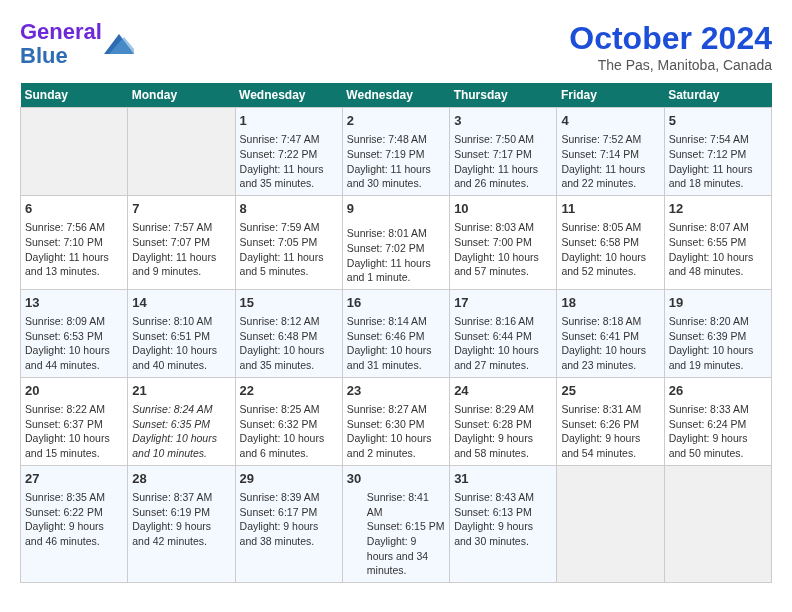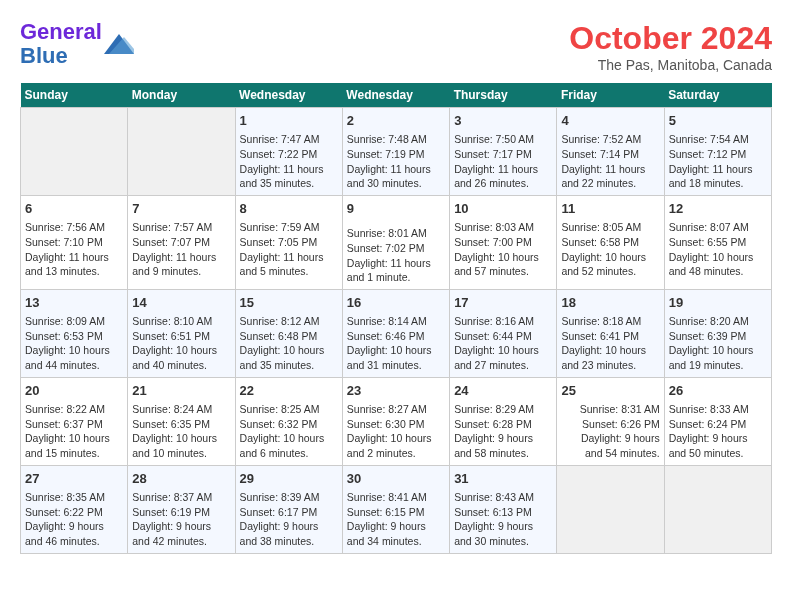--- a/index.html
+++ b/index.html
@@ -33,21 +33,21 @@
       width: 30px;
       height: 30px;
       margin-left: 2px;
     }
     .title-block {
       text-align: right;
     }
     .month-title {
       font-size: 32px;
       font-weight: bold;
-      color: #ef4444;
+      color: #1d4ed8;
     }
     .location {
       font-size: 14px;
       color: #555;
     }
     table {
       width: 100%;
       border-collapse: collapse;
       font-size: 11px;
     }
@@ -243,21 +243,21 @@
       </tr>
       <tr>
         <td>
           <span class="day-num">20</span>
           <div class="day-info" style="white-space: pre-line;">Sunrise: 8:22 AM
 Sunset: 6:37 PM
 Daylight: 10 hours and 15 minutes.</div>
         </td>
         <td>
           <span class="day-num">21</span>
-          <div class="day-info" style="white-space: pre-line;">Sunrise: 8:24 AM
+          <div class="day-info" style="white-space: pre-line; font-style: italic;">Sunrise: 8:24 AM
 Sunset: 6:35 PM
 Daylight: 10 hours and 10 minutes.</div>
         </td>
         <td>
           <span class="day-num">22</span>
           <div class="day-info" style="white-space: pre-line;">Sunrise: 8:25 AM
 Sunset: 6:32 PM
 Daylight: 10 hours and 6 minutes.</div>
         </td>
         <td>
@@ -267,21 +267,21 @@
 Daylight: 10 hours and 2 minutes.</div>
         </td>
         <td>
           <span class="day-num">24</span>
           <div class="day-info" style="white-space: pre-line;">Sunrise: 8:29 AM
 Sunset: 6:28 PM
 Daylight: 9 hours and 58 minutes.</div>
         </td>
         <td>
           <span class="day-num">25</span>
-          <div class="day-info" style="white-space: pre-line; text-align: right;">Sunrise: 8:31 AM
+          <div class="day-info" style="white-space: pre-line;">Sunrise: 8:31 AM
 Sunset: 6:26 PM
 Daylight: 9 hours and 54 minutes.</div>
         </td>
         <td>
           <span class="day-num">26</span>
           <div class="day-info" style="white-space: pre-line;">Sunrise: 8:33 AM
 Sunset: 6:24 PM
 Daylight: 9 hours and 50 minutes.</div>
         </td>
       </tr>
@@ -299,21 +299,21 @@
 Daylight: 9 hours and 42 minutes.</div>
         </td>
         <td>
           <span class="day-num">29</span>
           <div class="day-info" style="white-space: pre-line;">Sunrise: 8:39 AM
 Sunset: 6:17 PM
 Daylight: 9 hours and 38 minutes.</div>
         </td>
         <td>
           <span class="day-num">30</span>
-          <div class="day-info" style="white-space: pre-line;">Sunrise: 8:41 AM
+          <div class="day-info" style="white-space: pre-line; margin-left: 20px;">Sunrise: 8:41 AM
 Sunset: 6:15 PM
 Daylight: 9 hours and 34 minutes.</div>
         </td>
         <td>
           <span class="day-num">31</span>
           <div class="day-info" style="white-space: pre-line;">Sunrise: 8:43 AM
 Sunset: 6:13 PM
 Daylight: 9 hours and 30 minutes.</div>
         </td>
         <td class="empty"></td>

